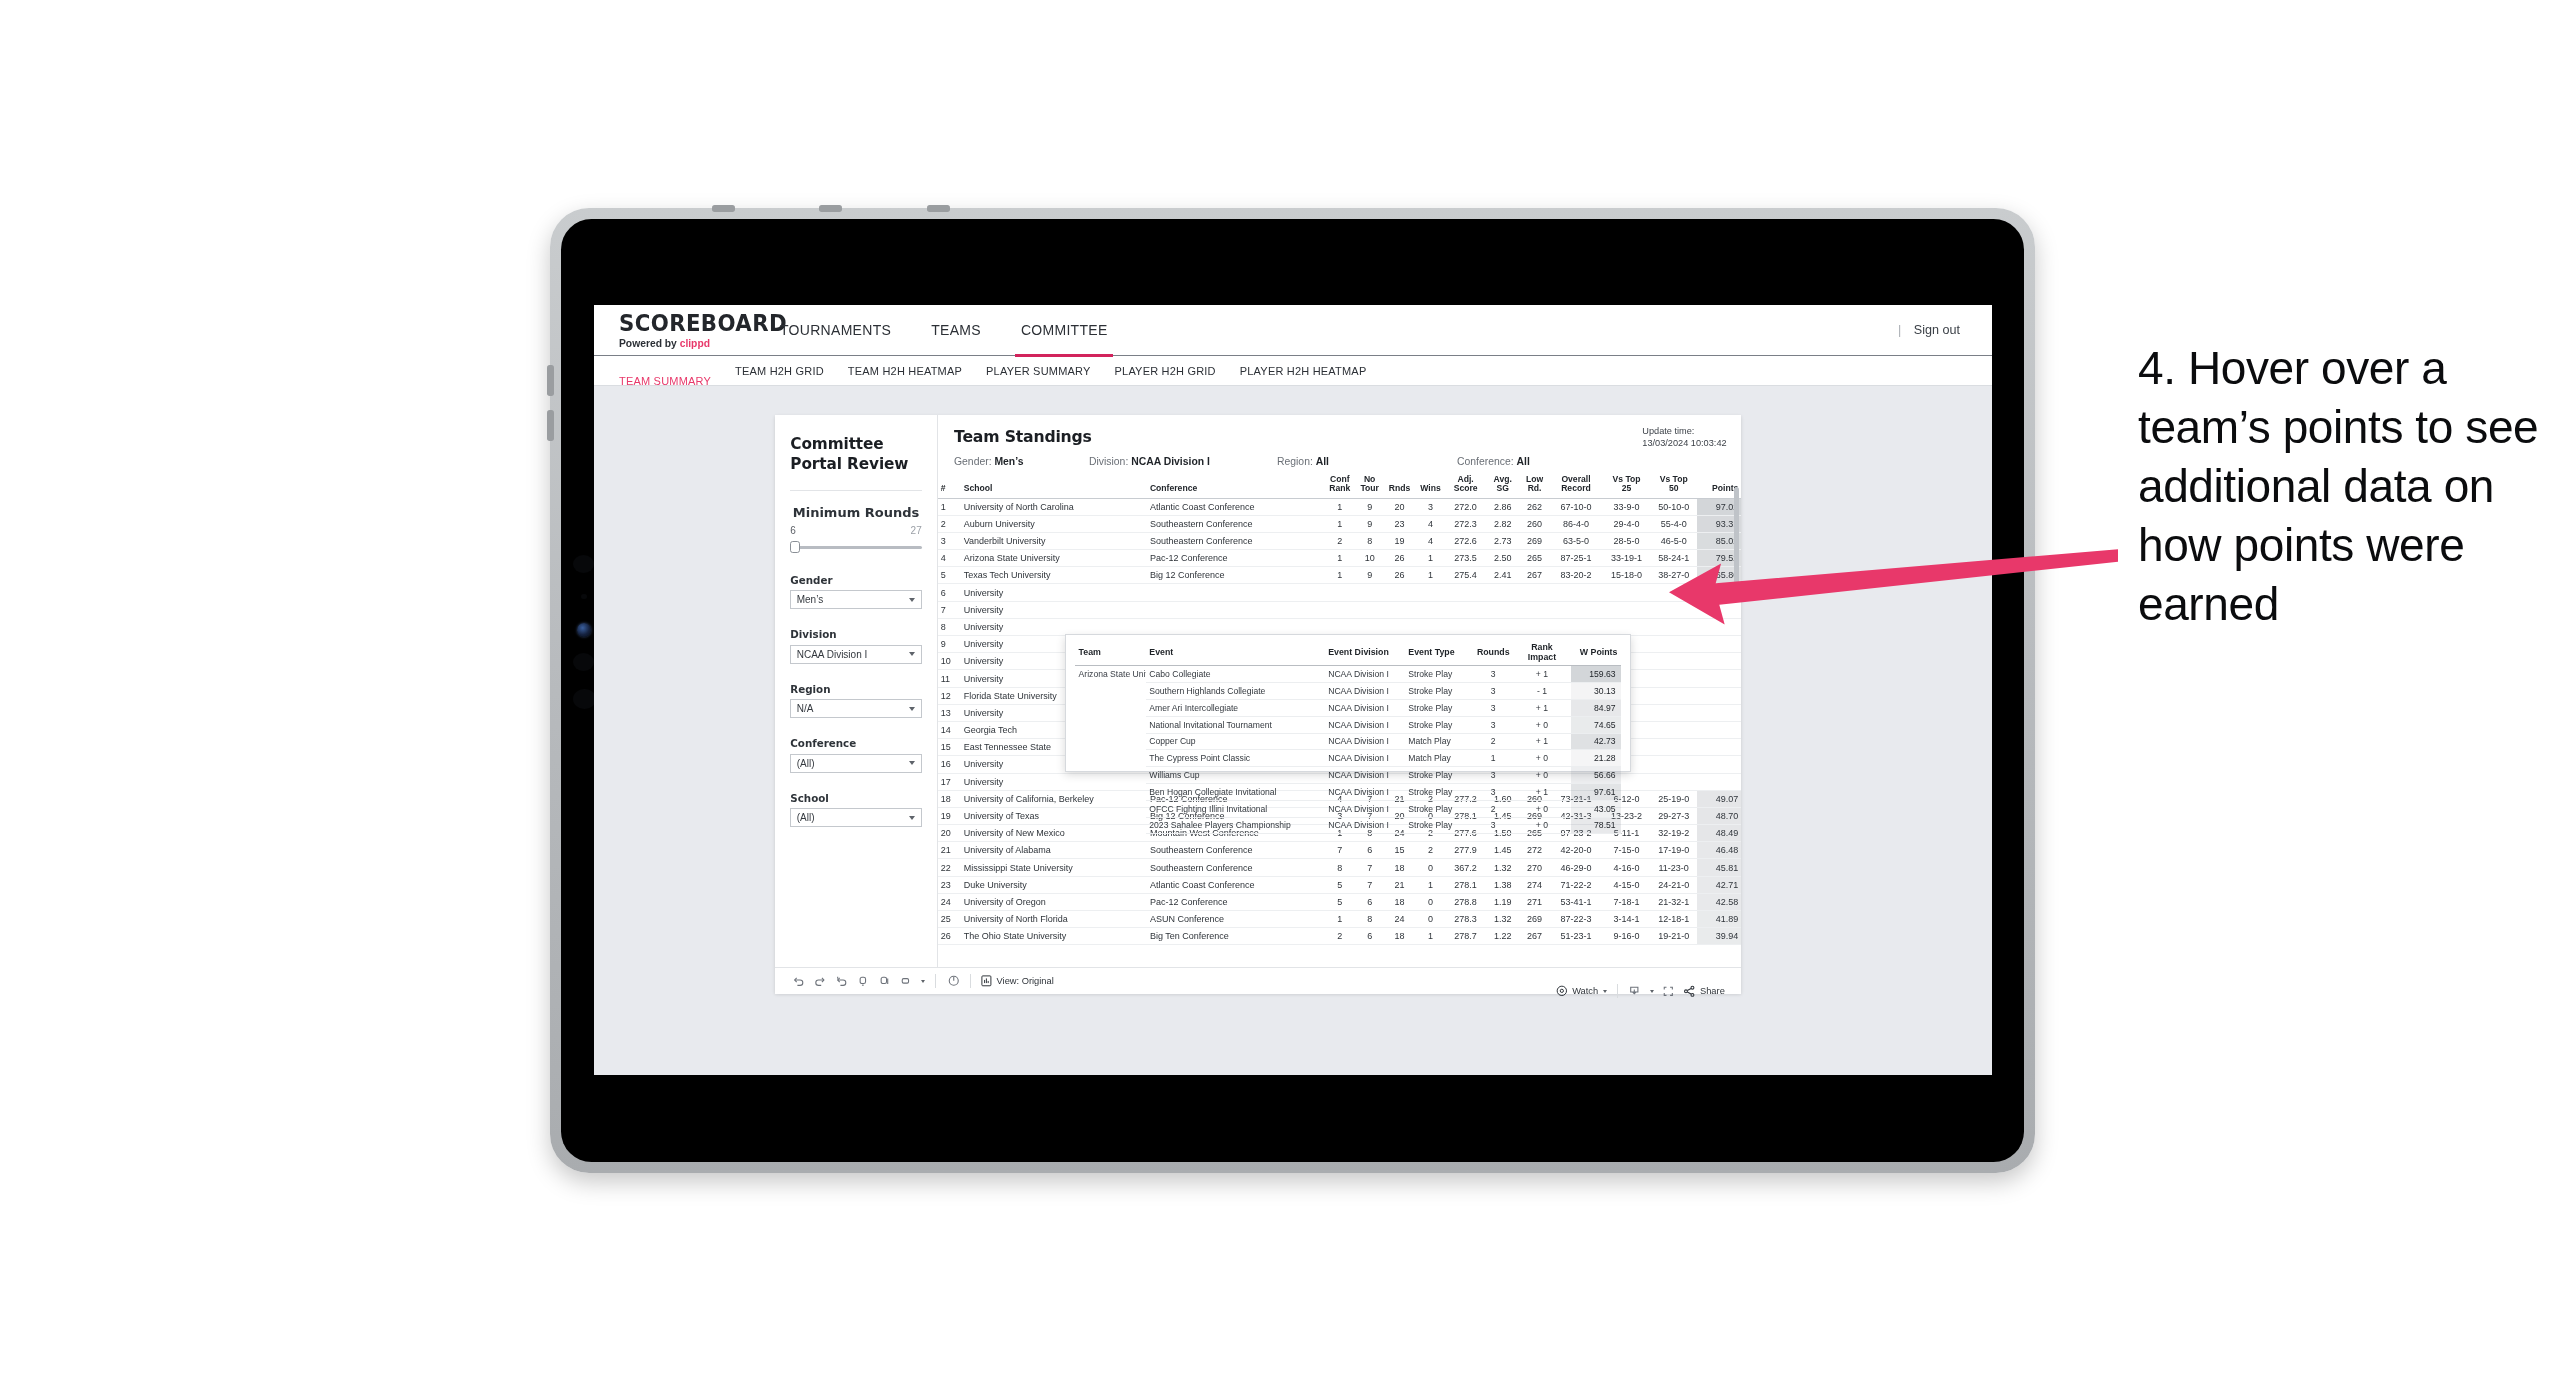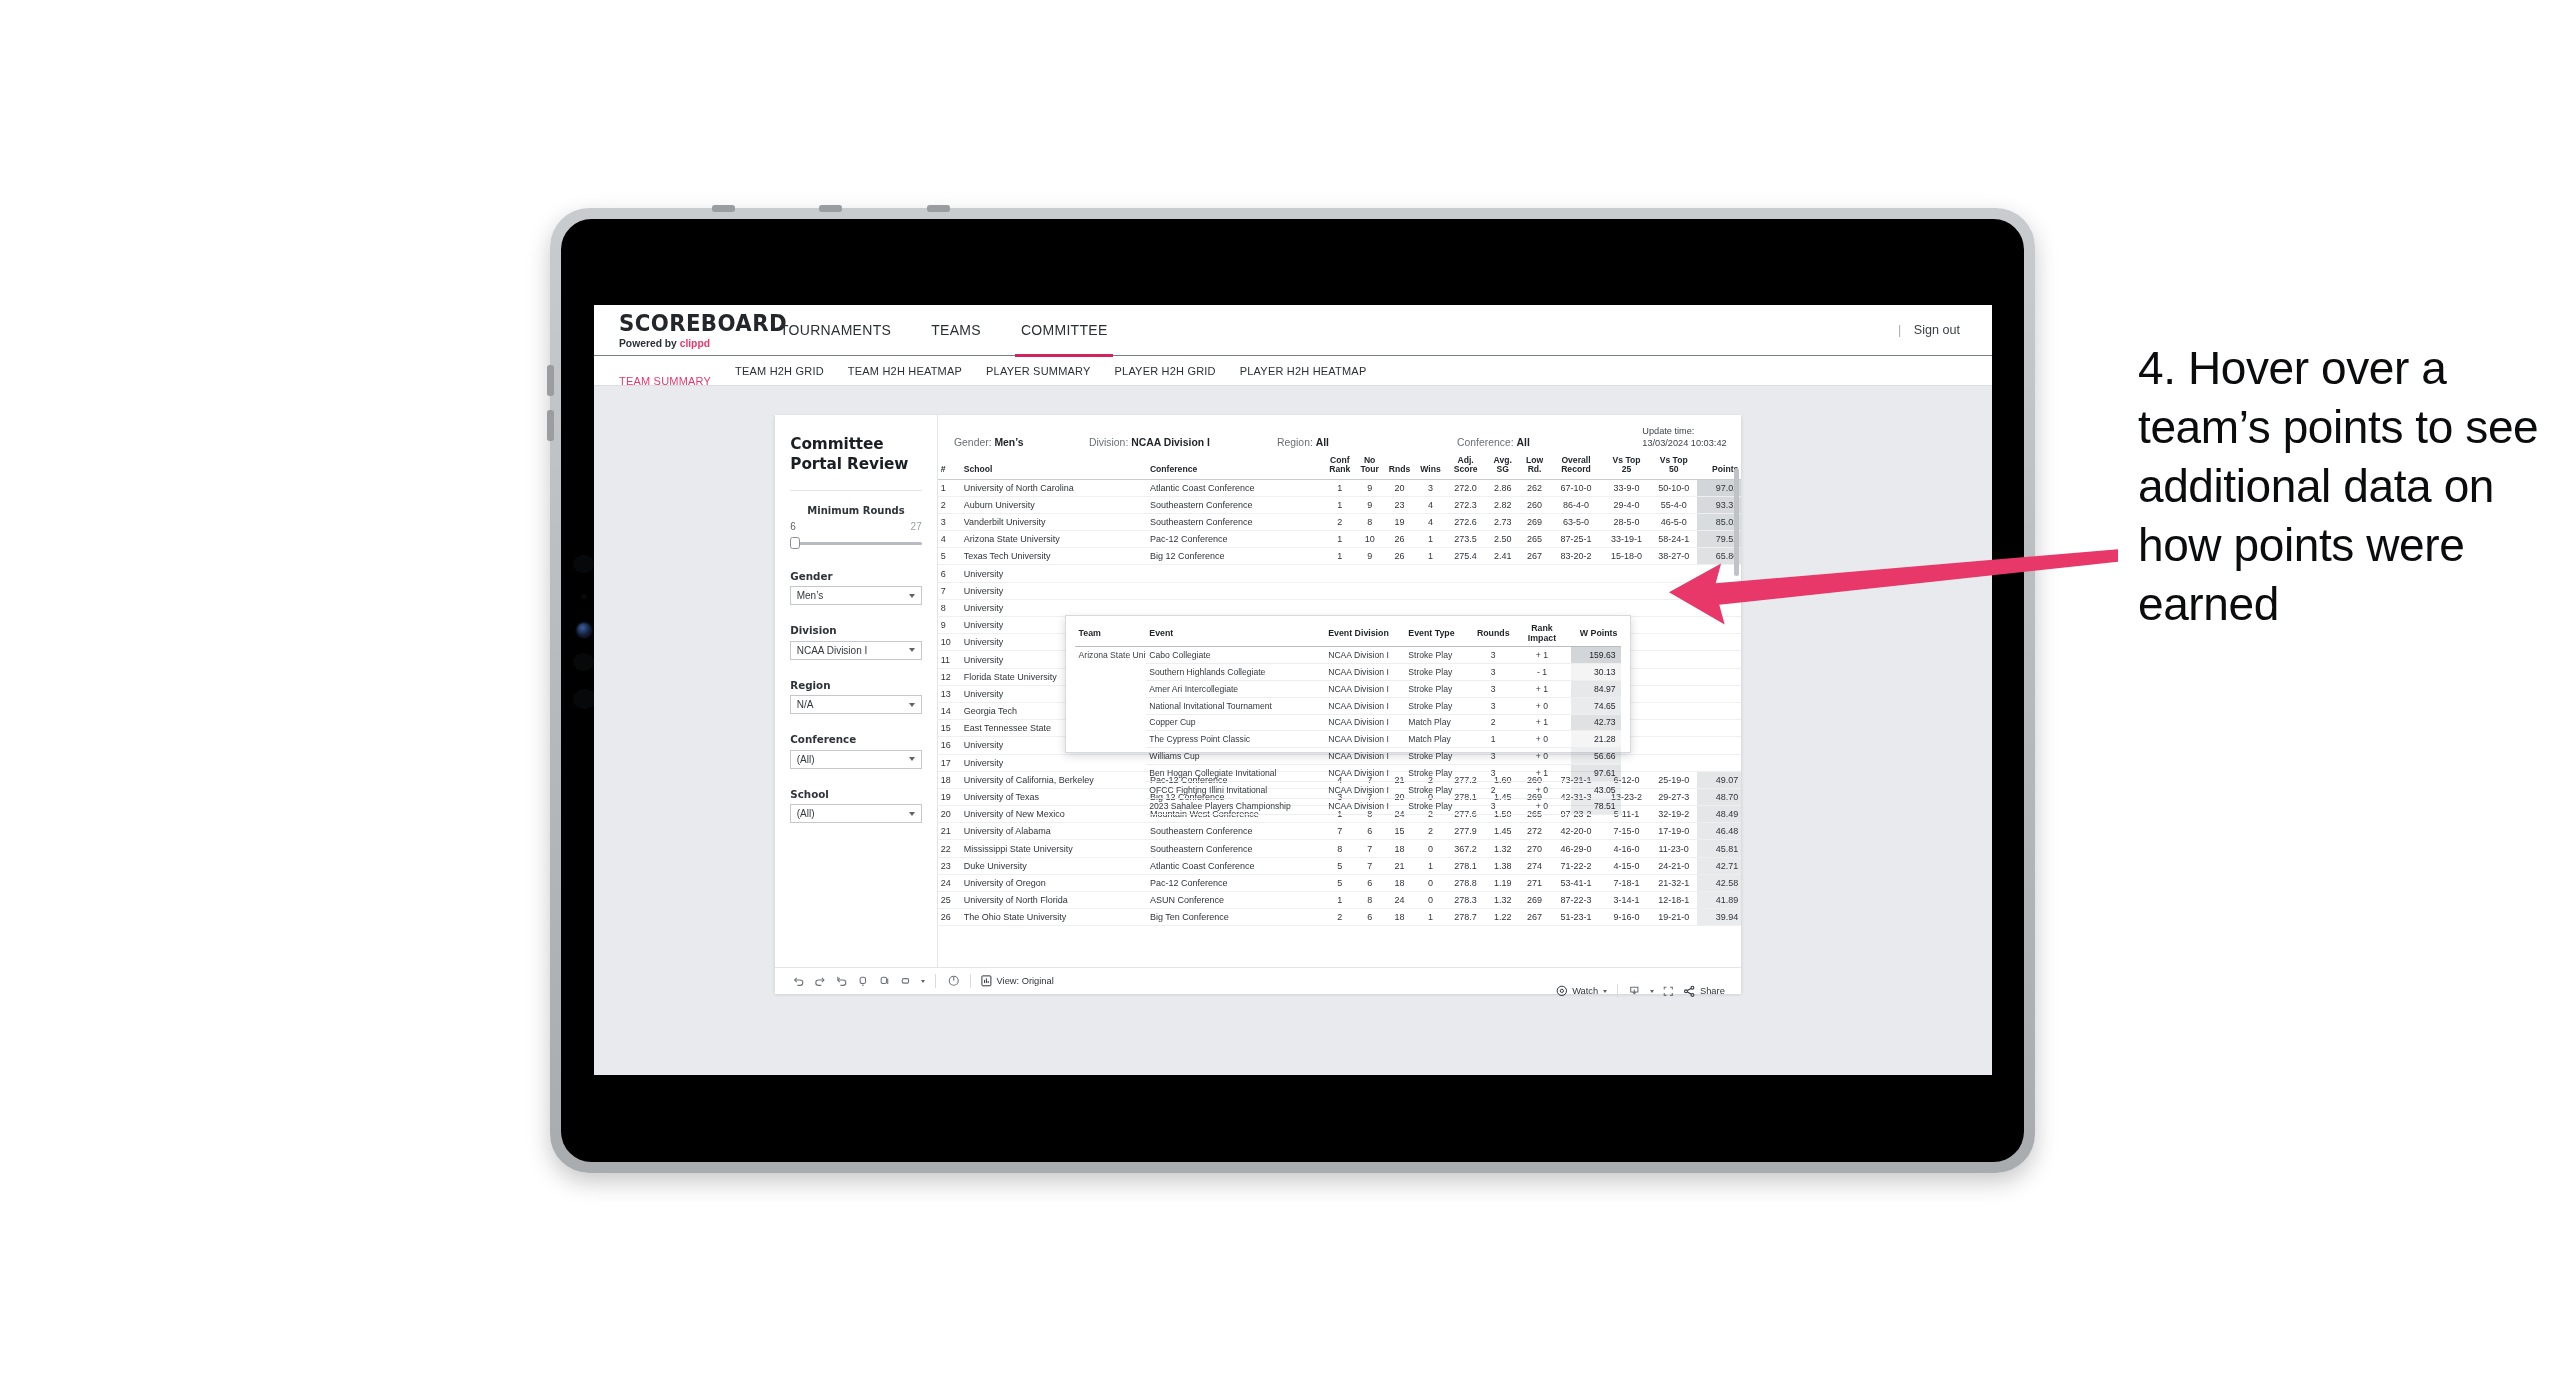--- a/index.html
+++ b/index.html
@@ -128,21 +128,21 @@
     font-size: 15.3px; font-weight: 800; color: #1b1e23;
     line-height: 1.28; letter-spacing: -0.1px;
     font-family: "DejaVu Sans", sans-serif;
   }
   #filters-rule { height: 0.9px; background: #e2e4e7; margin: 16px 0 14.4px; }
   .f-group { margin-bottom: 19px; }
   .f-label {
     font-size: 10.3px; font-weight: 700; color: #2e3339; margin-bottom: 4.5px;
     font-family: "DejaVu Sans", sans-serif;
   }
-  .f-label.center { text-align: center; font-size: 10px; }
+  .f-label.center { text-align: center; font-size: 13px; }
   .slider-vals {
     display: flex; justify-content: space-between;
     font-size: 10px; color: #5c6067; margin-bottom: 2.7px;
   }
   .slider-vals .hi { color: #9ba0a7; }
   .slider-track {
     position: relative; height: 16px;
   }
   .slider-track .rail {
     position: absolute; left: 3.6px; right: 0; top: 7.2px; height: 2.7px;
@@ -387,20 +387,21 @@
             <div class="f-label">School</div>
             <div class="f-select">
               <span>(All)</span>
               <span class="caret"></span>
             </div>
           </div>
         </div>
 
         <div id="main">
           <div id="main-head">
+            <div id="std-title">Team Standings</div>
             <div id="update-block">
               <div>Update time:</div>
               <div>13/03/2024 10:03:42</div>
             </div>
             <div id="filter-summary">
               <div class="fs" style="width:135px">
                 <span class="k">Gender:</span>
                 <span class="v">Men’s</span>
               </div>
               <div class="fs" style="width:188px">

